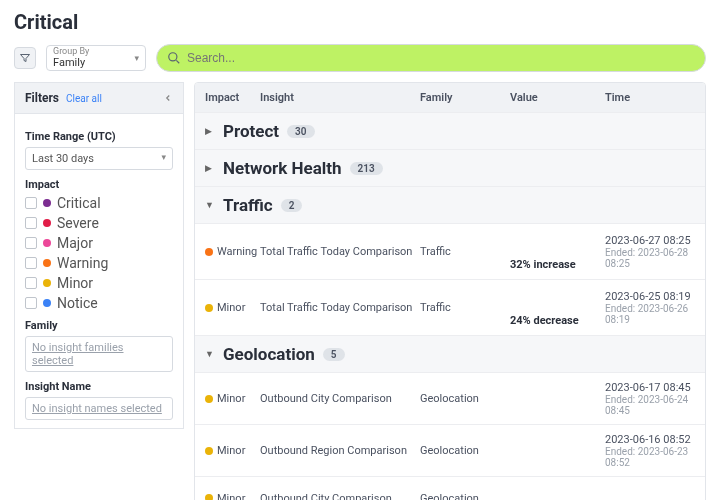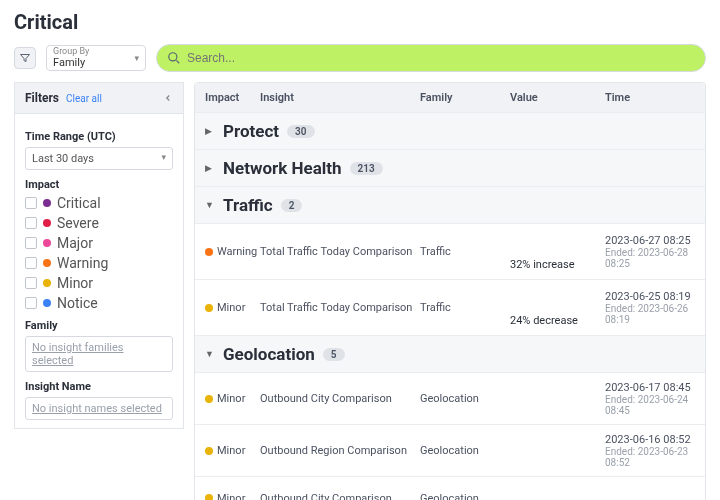--- a/index.html
+++ b/index.html
@@ -35,21 +35,21 @@
 .col-insight { width: 160px; flex-shrink: 0; }
 .col-family { width: 90px; flex-shrink: 0; }
 .col-value { width: 95px; flex-shrink: 0; }
 .col-time { flex: 1; }
 .group-hdr { background: #f6f7f9; padding: 8px 10px; display: flex; align-items: center; gap: 8px; border-top: 1px solid #ecedf0; cursor: pointer; }
 .group-hdr .arrow { font-size: 9px; color: #666; width: 10px; }
 .group-hdr .name { font-weight: 700; font-size: 17px; color: #2a2f3a; }
 .badge { background: #dfe3e8; border-radius: 10px; padding: 1px 8px; font-size: 10px; color: #4a5160; font-weight: 600; }
 .row { display: flex; padding: 8px 10px; border-top: 1px solid #ecedf0; font-size: 11px; color: #4a5160; align-items: center; }
 .row .col-impact { display: flex; align-items: center; gap: 4px; }
-.row .col-value { font-weight: 400; color: #2a2f3a; margin-top: 26px; }
+.row .col-value { font-weight: 700; color: #2a2f3a; margin-top: 26px; }
 .row .col-time .t1 { color: #4a5160; }
 .row .col-time .t2 { color: #9aa1ab; font-size: 10px; }
 svg { display: block; }
 </style>
 </head>
 <body>
 
 <div class="page">
   <div class="title">Critical</div>
 

